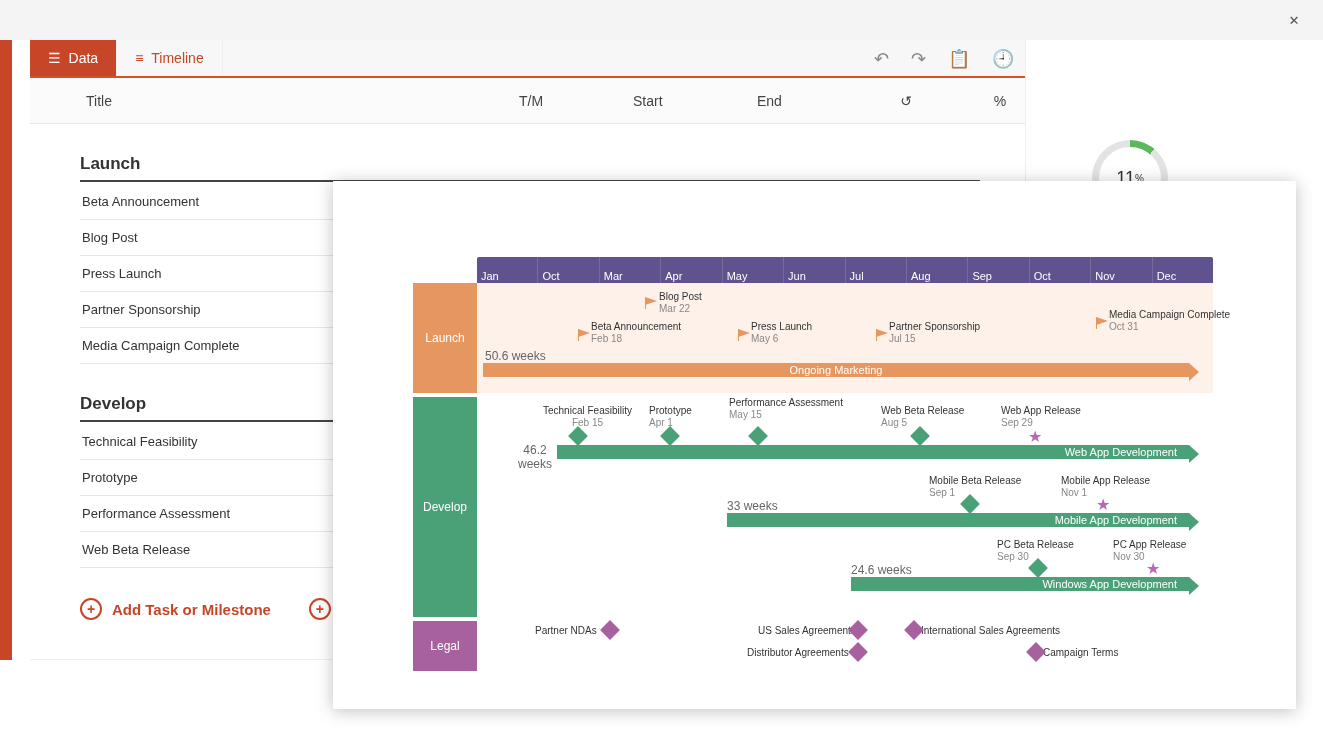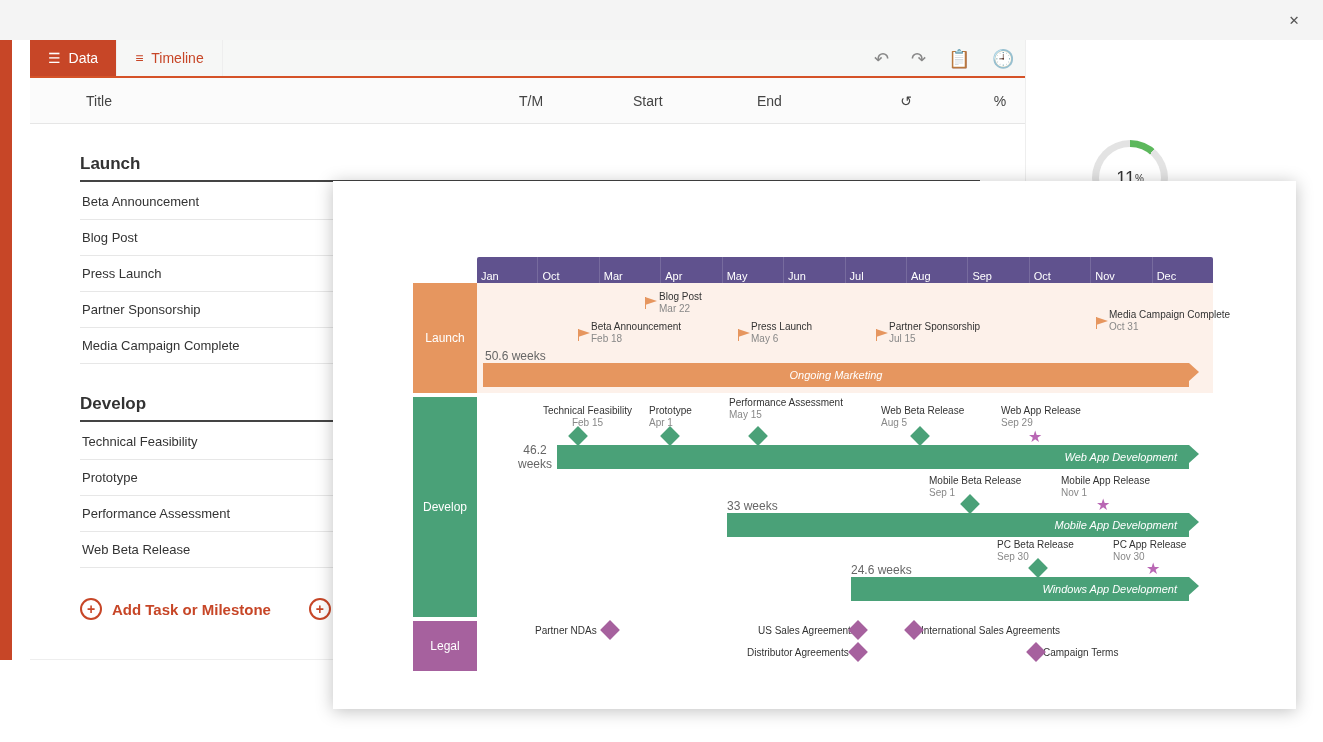--- a/index.html
+++ b/index.html
@@ -51,21 +51,21 @@
   .monthrow span:last-child { border:none; }
 
   .swim { position:absolute; left:0; width:64px; color:#fff; font-size:12px; display:flex; align-items:center; justify-content:center; text-align:center; }
   .sw-launch { top:26px; height:110px; background:#e6965f; }
   .sw-dev { top:140px; height:220px; background:#4aa178; }
   .sw-legal { top:364px; height:50px; background:#a6619e; }
 
   .band { position:absolute; left:64px; right:0; }
   .band.launch { top:26px; height:110px; background:#fdf1ea; }
 
-  .bar { position:absolute; height:24px; color:#fff; font-size:11px; display:flex; align-items:center; padding:0 6px; border-radius:0;font-style:italic; }
+  .bar { position:absolute; height:14px; color:#fff; font-size:11px; display:flex; align-items:center; padding:0 6px; border-radius:0; }
   .bar.arrow:after { content:""; position:absolute; right:-10px; top:0; border-top:9px solid transparent; border-bottom:9px solid transparent; border-left:10px solid currentColor; }
   .bar.orange { background:#e6965f; color:#e6965f; }
   .bar.orange span { color:#fff; }
   .bar.green { background:#4aa178; color:#4aa178; }
   .bar.green span { color:#fff; }
 
   .flag { position:absolute; width:12px; height:12px; }
   .diamond { position:absolute; width:14px; height:14px; transform:rotate(45deg); }
   .diamond.g { background:#4aa178; }
   .diamond.m { background:#a6619e; }

